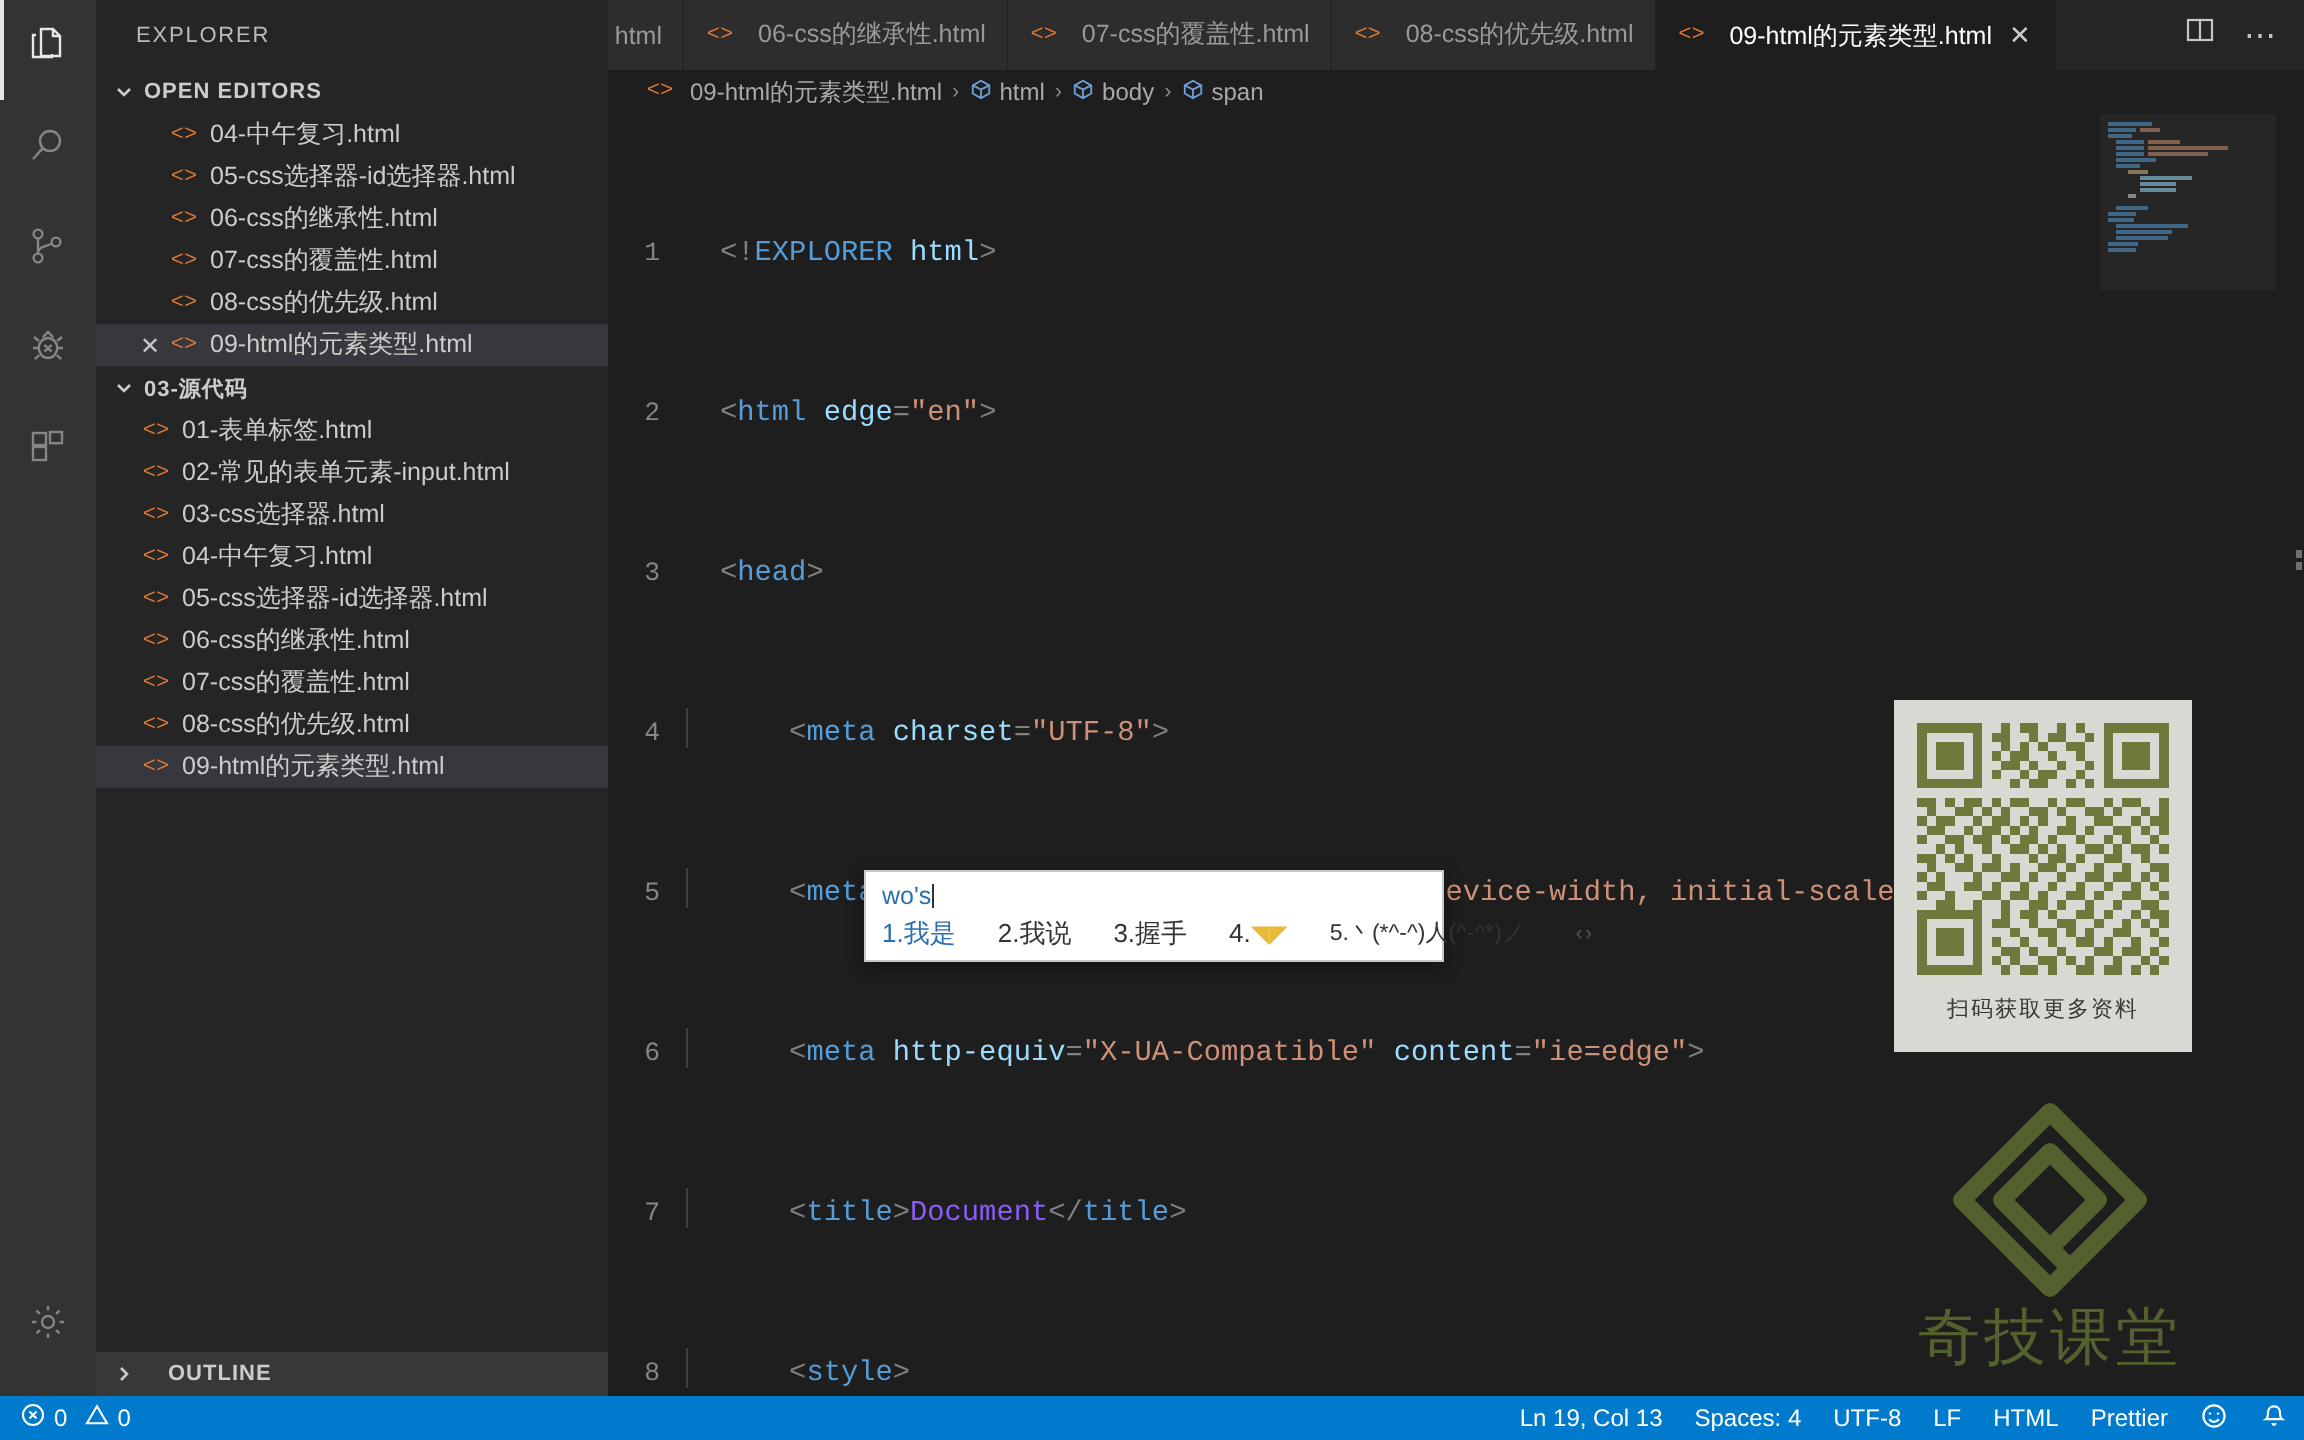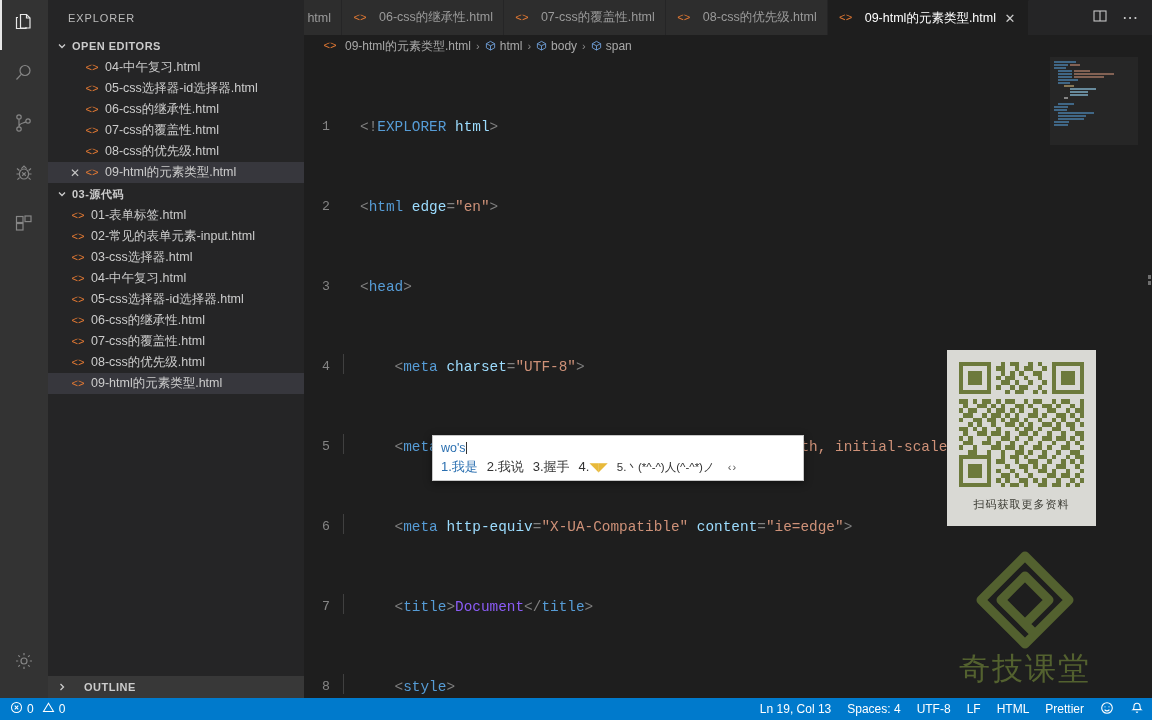--- a/index.html
+++ b/index.html
@@ -129,21 +129,21 @@
   .deco-mark { position: absolute; right: 1px; width: 3px; height: 4px; background: #6e6e6e; }
 
   
   .ime-popup {
     position: absolute; background: #ffffff; border: 1px solid #c8c8c8;
     box-shadow: 0 2px 8px rgba(0,0,0,0.45); padding: 4px 6px 4px 8px;
     font-family: "Liberation Sans", "DejaVu Sans", sans-serif;
   }
   .ime-compose { color: #2a6fb0; font-size: 12.5px; line-height: 16px; padding-bottom: 2px; }
   .ime-compose .ime-caret { display:inline-block; width:1px; height:12px; background:#333; vertical-align:-2px; }
-  .ime-cands { display: flex; align-items: center; gap: 9px; font-size: 13px; color: #333333; line-height: 18px; }
+  .ime-cands { display: flex; align-items: center; gap: 21px; font-size: 13px; color: #333333; line-height: 18px; }
   .ime-cand { white-space: nowrap; }
   .ime-cand.sel { color: #2a6fb0; }
   .ime-cand .idx { color: #333; }
   .ime-cand.sel .idx { color: #2a6fb0; }
   .ime-emoji { color: #e8b93a; font-size: 12px; }
   .ime-arrows { margin-left: 4px; color: #555; font-size: 11px; letter-spacing: 1px; }
 
   
   .qr-box {
     position: absolute; left: 947px; top: 350px; width: 149px; height: 176px;
@@ -553,21 +553,21 @@
             <div class="mm-line">
                 <span class="mm-seg" style="width:14px;background:#569cd6"></span>
               </div>
           </div>
         </div>
         <div class="scroll-track">
           <div class="deco-mark" style="top:218px;"></div>
           <div class="deco-mark" style="top:224px;"></div>
         </div>
 
-        <div class="ime-popup" style="left:128px;top:378px;width:372px;">
+        <div class="ime-popup" style="left:128px;top:378px;width:290px;">
           <div class="ime-compose"><span>wo's</span><span class="ime-caret"></span></div>
           <div class="ime-cands">
             <span class="ime-cand sel"><span class="idx">1.</span><span>我是</span></span>
             <span class="ime-cand"><span class="idx">2.</span><span>我说</span></span>
             <span class="ime-cand"><span class="idx">3.</span><span>握手</span></span>
             <span class="ime-cand"><span class="idx">4.</span><span class="ime-emoji">◥◤</span></span>
             <span class="ime-cand" style="font-size:11.5px;"><span class="idx">5.</span><span>丶(*^-^)人(^-^*)ノ</span></span>
             <span class="ime-arrows"><span>‹</span><span>›</span></span>
           </div>
         </div>

